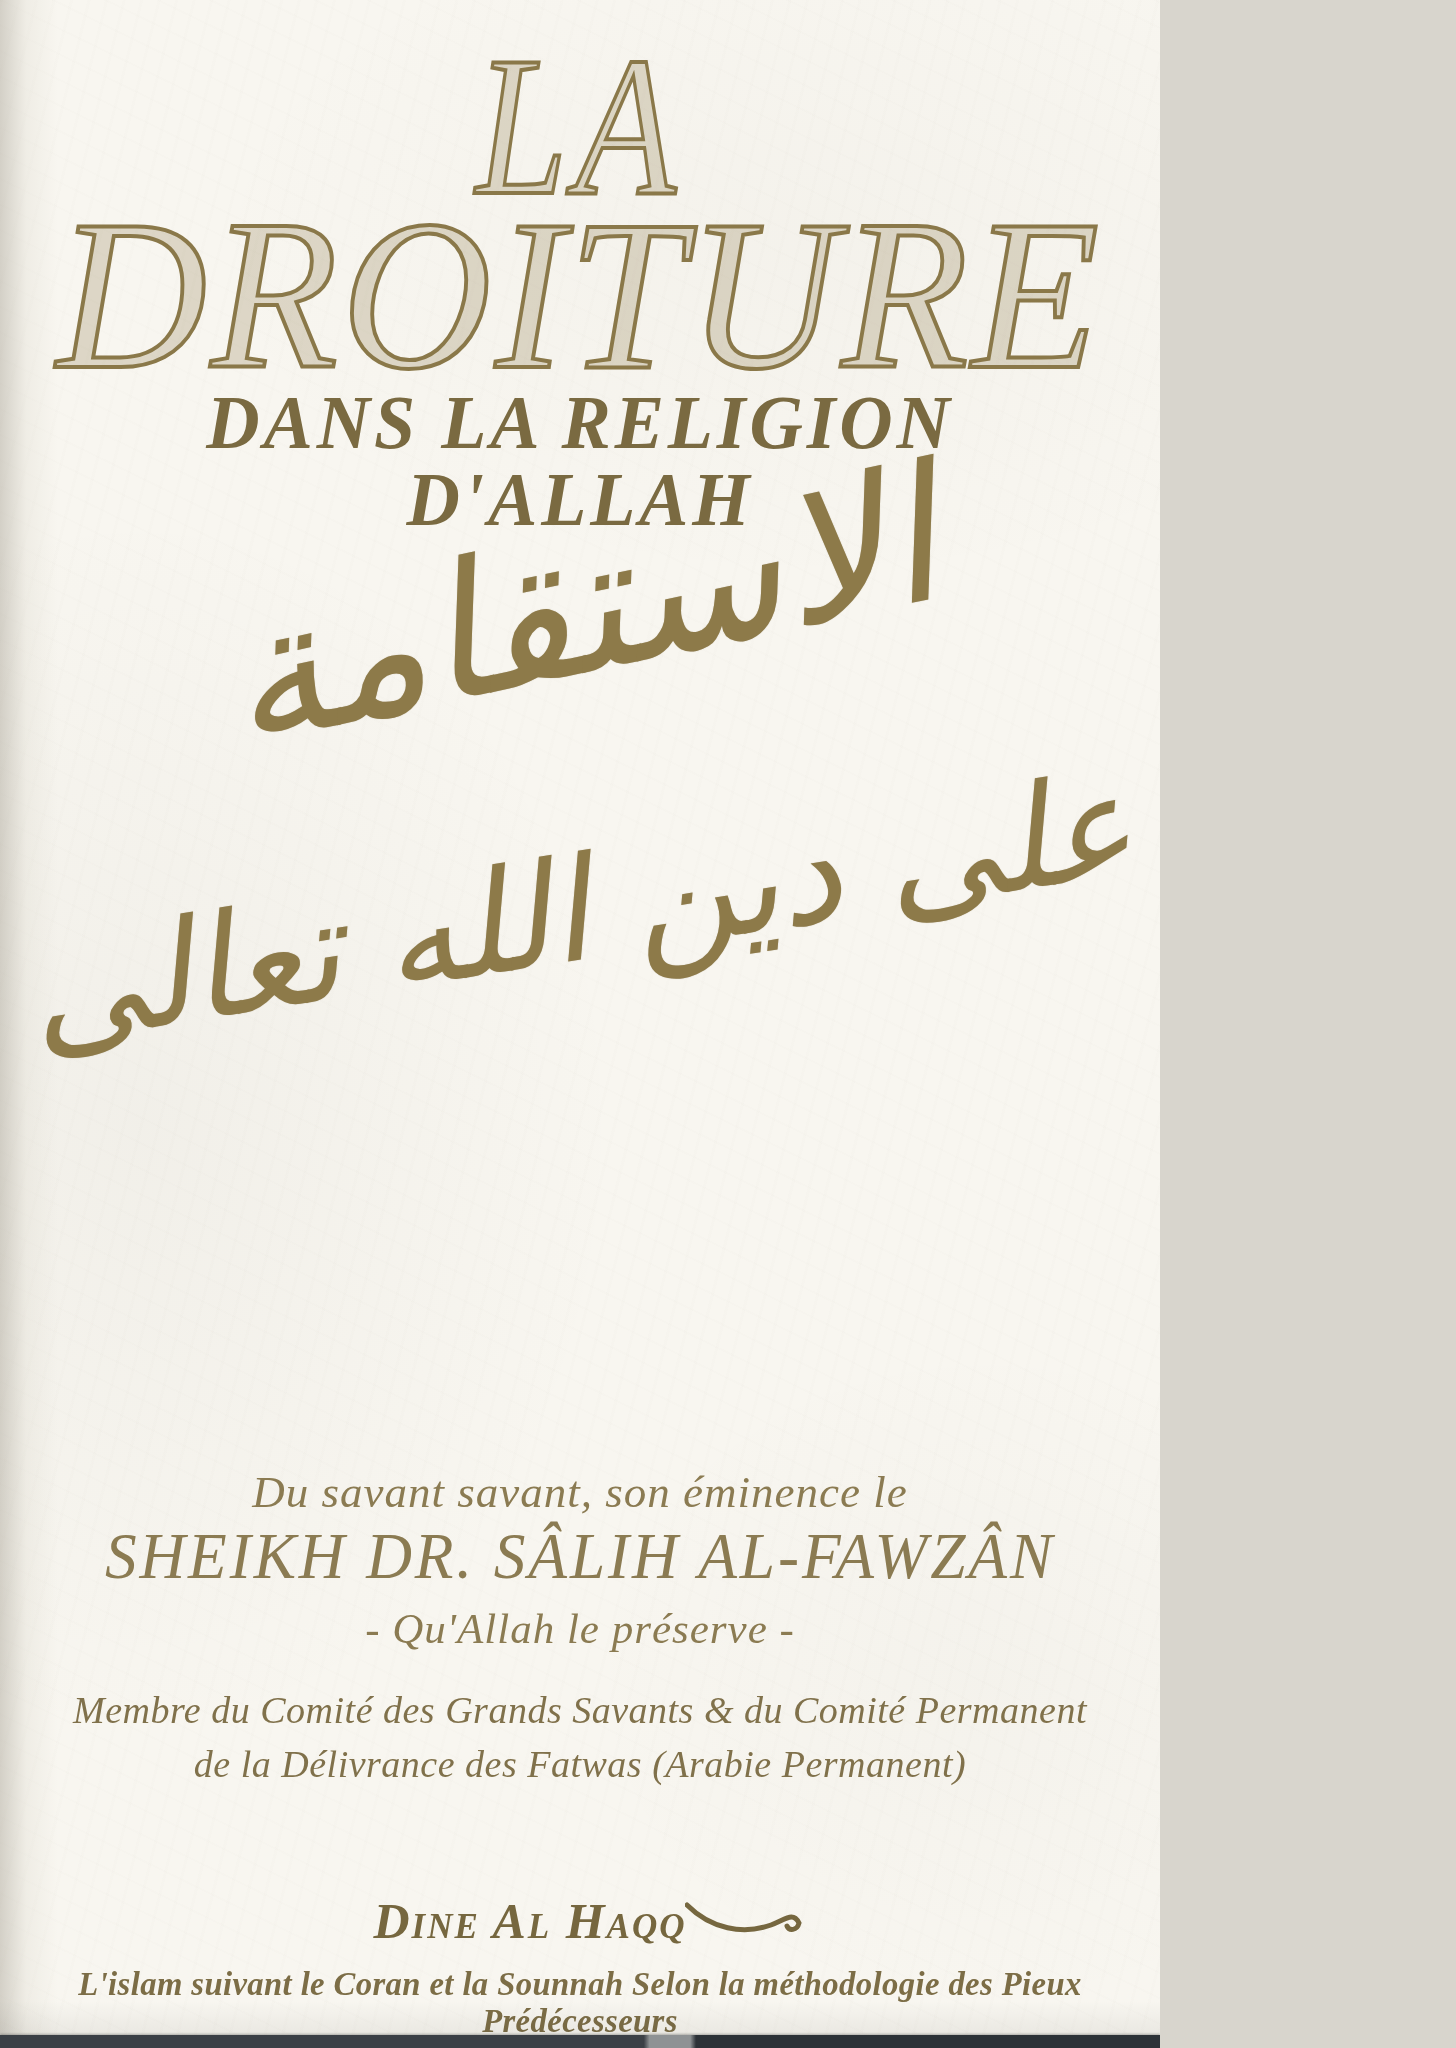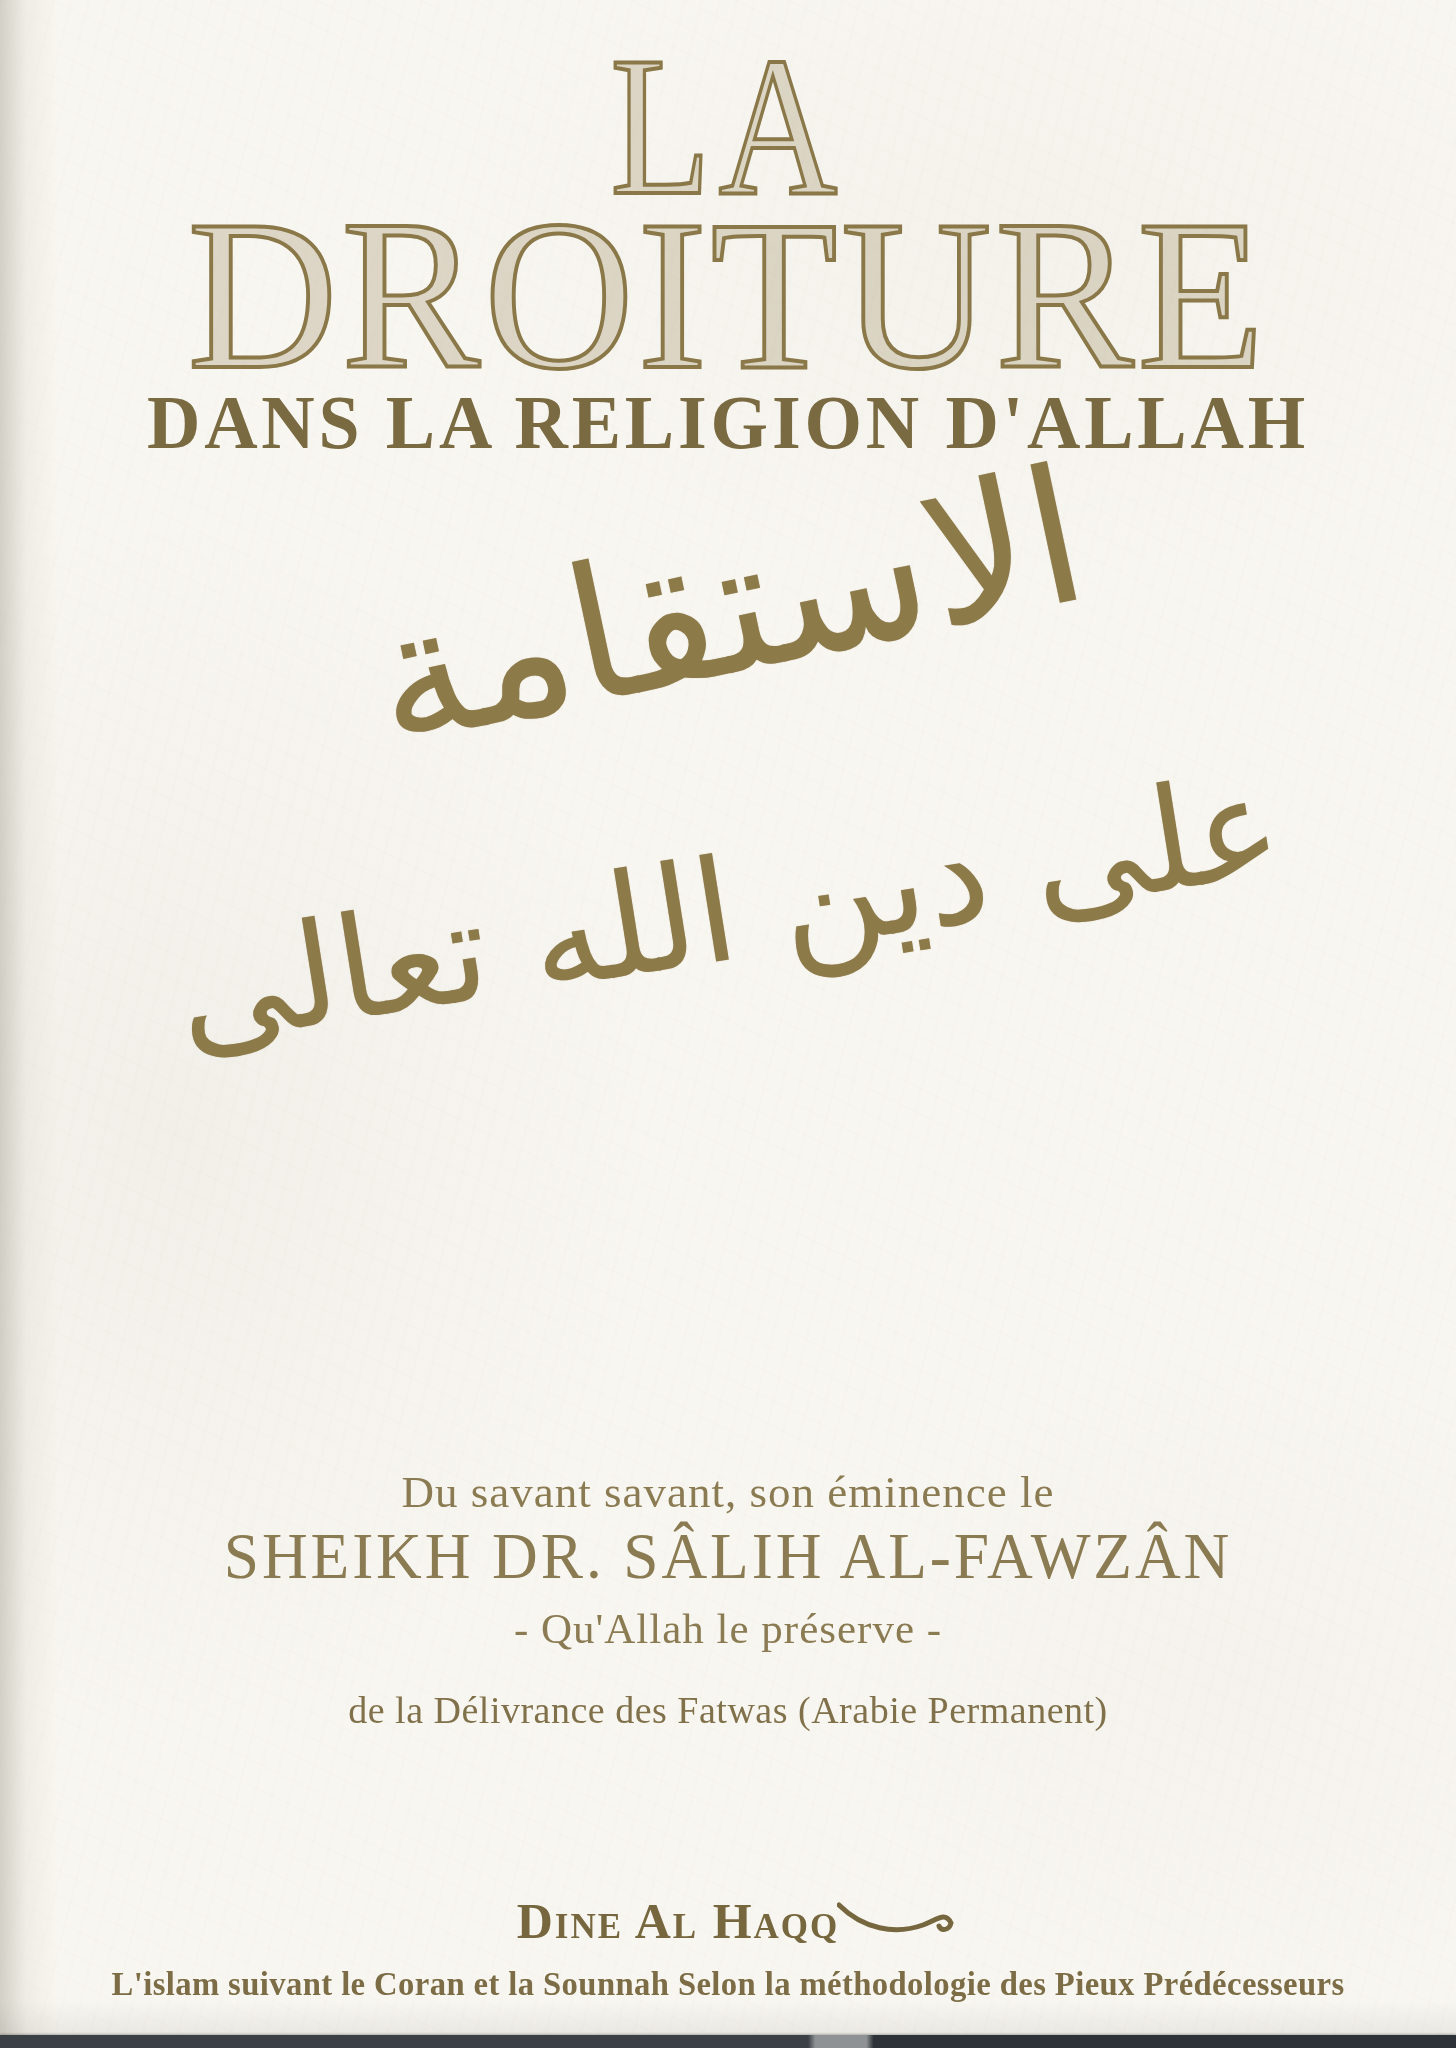--- a/index.html
+++ b/index.html
@@ -10,27 +10,28 @@
     --edge:#3a3f45;
   }
   *{margin:0;padding:0;box-sizing:border-box;}
   html,body{width:1456px;height:2048px;}
   body{
     font-family:"Liberation Serif", serif;
     background:#d8d5cd;
   }
   .cover{
     position:relative;
-    width:1456px;height:2048px;
+    width:1160px;height:2048px;
     background:
       radial-gradient(ellipse 900px 500px at 70% 12%, rgba(80,70,50,.025), transparent 70%),
       radial-gradient(ellipse 700px 900px at 12% 55%, rgba(60,55,40,.035), transparent 70%),
       radial-gradient(ellipse 600px 500px at 85% 82%, rgba(60,55,40,.02), transparent 70%),
       var(--bg);
     overflow:hidden;
+    font-style:italic;
   }
   
   .cover::before{
     content:"";position:absolute;inset:0;pointer-events:none;
     background:
       repeating-linear-gradient(104deg, rgba(120,110,90,.012) 0 3px, transparent 3px 17px),
       repeating-linear-gradient(26deg, rgba(120,110,90,.010) 0 2px, transparent 2px 23px);
   }
   .cover::after{ 
     content:"";position:absolute;left:0;right:0;bottom:13px;height:34px;pointer-events:none;
@@ -145,20 +146,21 @@
   <section>
     <div class="centered arabic-line ar1" dir="rtl">الاستقامة</div>
     <div class="centered arabic-line ar2" dir="rtl">على دين الله تعالى</div>
   </section>
 
   <section>
     <div class="centered author-intro">Du savant savant, son éminence le</div>
     <div class="centered author-name">SHEIKH DR. SÂLIH AL-FAWZÂN</div>
     <div class="centered author-blessing">- Qu'Allah le préserve -</div>
     <div class="centered author-titles">
+      <div>Membre du Comité des Grands Savants &amp; du Comité Permanent</div>
       <div>de la Délivrance des Fatwas (Arabie Permanent)</div>
     </div>
   </section>
 
   <footer>
     <div class="centered publisher-row">
       <span class="publisher-name">Dine Al Haqq</span>
       <svg class="flourish" width="118" height="40" viewBox="0 0 118 40" aria-hidden="true">
         <path d="M2,6 C26,30 58,36 86,26 C100,21 108,12 114,24 C112,32 104,32 102,27" fill="none" stroke="#76673f" stroke-width="5" stroke-linecap="round"></path>
       </svg>

